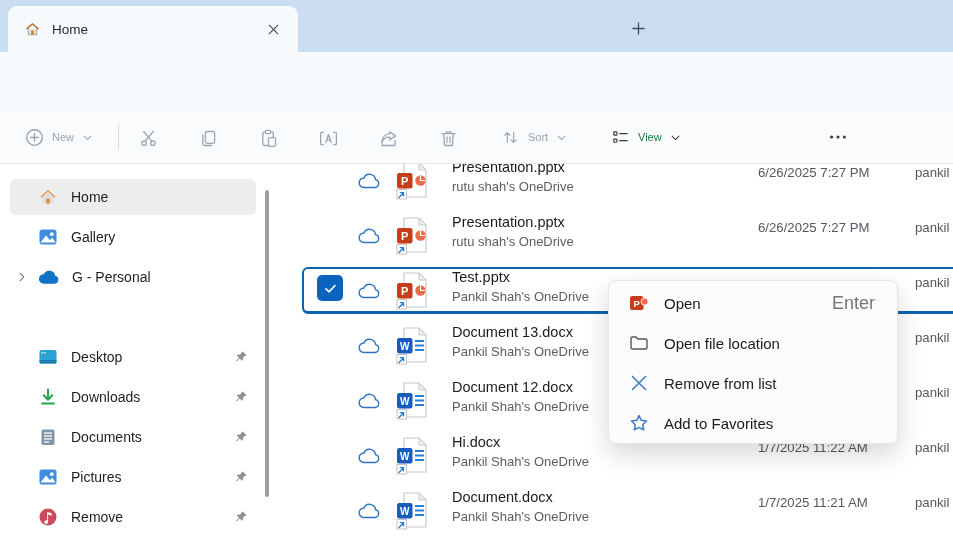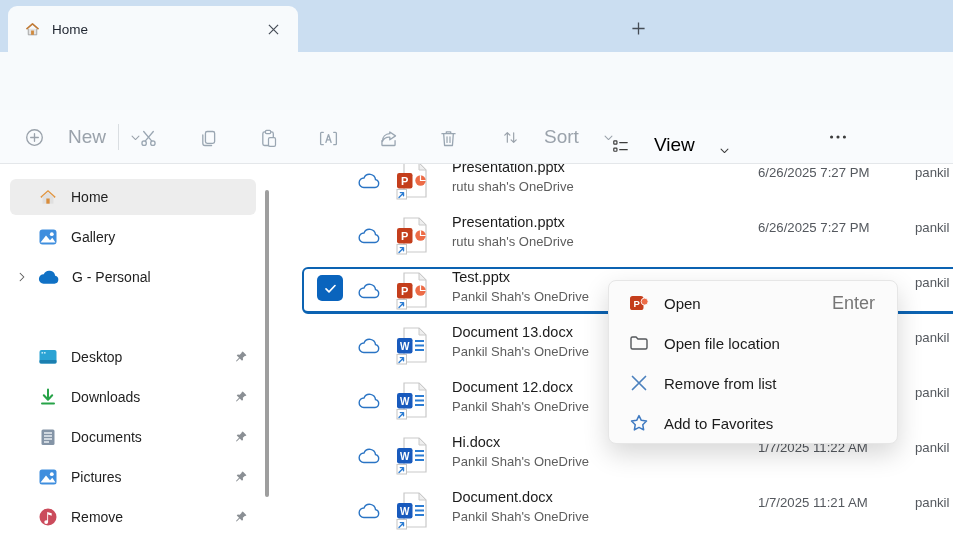--- a/index.html
+++ b/index.html
@@ -21,23 +21,23 @@
   
   .navbar { left:0; top:52px; width:953px; height:58px; background:#f7fafc; }
   .navbtn { top:69px; width:26px; height:26px; display:flex; align-items:center; justify-content:center; border-radius:4px; }
   .addressbar { left:250px; top:63px; width:698px; height:36px; background:#fdfeff; border:1px solid #edf0f4;
                 border-radius:6px; display:flex; align-items:center; padding-left:15px; gap:4px; }
   .crumb { font-size:14.5px; color:#1b1b1b; padding:3px 8px; border-radius:4px; }
   .crumb-chev { padding:0 4px; display:flex; align-items:center; }
 
   
   .toolbar { left:0; top:110px; width:953px; height:54px; background:#f9fbfd; border-bottom:1px solid #e4e7ea; }
-  .tbtn { top:8px; height:38px; display:flex; align-items:center; gap:24px; padding:0 9px; border-radius:5px; font-size:19px; }
+  .tbtn { top:8px; height:38px; display:flex; align-items:center; gap:8px; padding:0 9px; border-radius:5px; font-size:11px; }
   .tbtn.disabled { color:#9aa2ab; }
-  .tbtn.enabled { color:#000000;align-items:flex-end; }
+  .tbtn.enabled { color:#15803d; }
   .tdivider { left:118px; top:14px; width:1px; height:26px; background:#dadee2; }
   .ticon { top:17px; width:22px; height:22px; display:flex; align-items:center; justify-content:center; border-radius:4px; }
 
   
   .content { left:0; top:164px; width:953px; height:373px; background:#fff; overflow:hidden; }
 
   
   .sb-item { left:10px; width:246px; height:36px; display:flex; align-items:center; gap:13px; padding-left:28px;
              border-radius:6px; font-size:14px; color:#1f1f1f; }
   .sb-item.selected { background:#ededed; }

